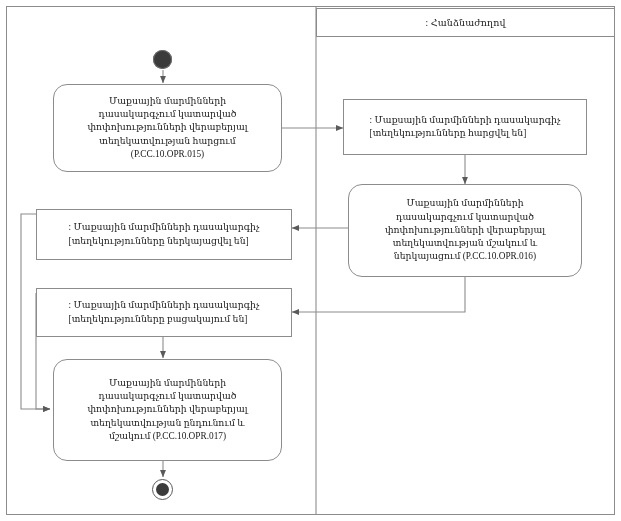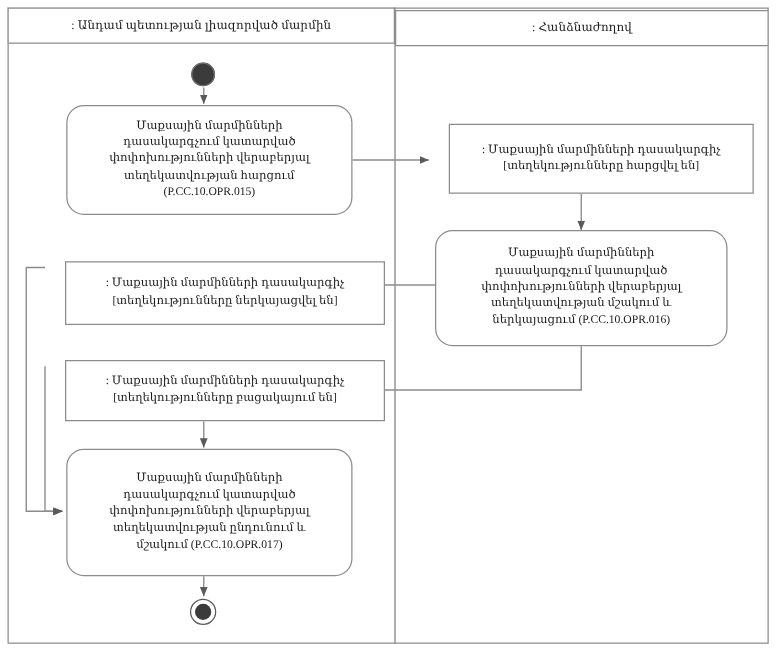--- a/index.html
+++ b/index.html
@@ -58,27 +58,25 @@
     z-index: 3;
   }
   .objnode {
     position: absolute;
     box-sizing: border-box;
     border: 1px solid #8c8c8c;
     background: #ffffff;
     display: flex;
     align-items: center;
     justify-content: center;
-    text-align: center;
     font-size: 9.3px;
     line-height: 13.2px;
     color: #1a1a1a;
     padding: 3px 16px;
     z-index: 3;
-    margin-left: 16px;
   }
   .node-text {
     display: block;
     white-space: pre-line;
   }
   .start-node {
     position: absolute;
     width: 19px;
     height: 19px;
     border-radius: 50%;
@@ -107,23 +105,20 @@
     background: #3b3b3b;
   }
 </style>
 </head>
 <body>
 
 <div id="canvas">
 
   <div class="frame" style="left:6px; top:6px; width:609px; height:509px;"></div>
 
-  <div class="lane-header" style="left:6px; top:6px; width:310px; height:29px;">
-    <span class="node-text">: Անդամ պետության լիազորված մարմին</span>
-  </div>
   <div class="lane-header" style="left:316px; top:8px; width:299px; height:29px;">
     <span class="node-text">: Հանձնաժողով</span>
   </div>
 
   <svg id="wires" viewBox="0 0 621 521">
     <defs>
       <marker id="arrow" markerWidth="9" markerHeight="9" refX="7.4" refY="3.1" orient="auto" markerUnits="userSpaceOnUse">
         <path d="M0,0 L7.6,3.1 L0,6.2 z" fill="#5a5a5a"></path>
       </marker>
     </defs>

